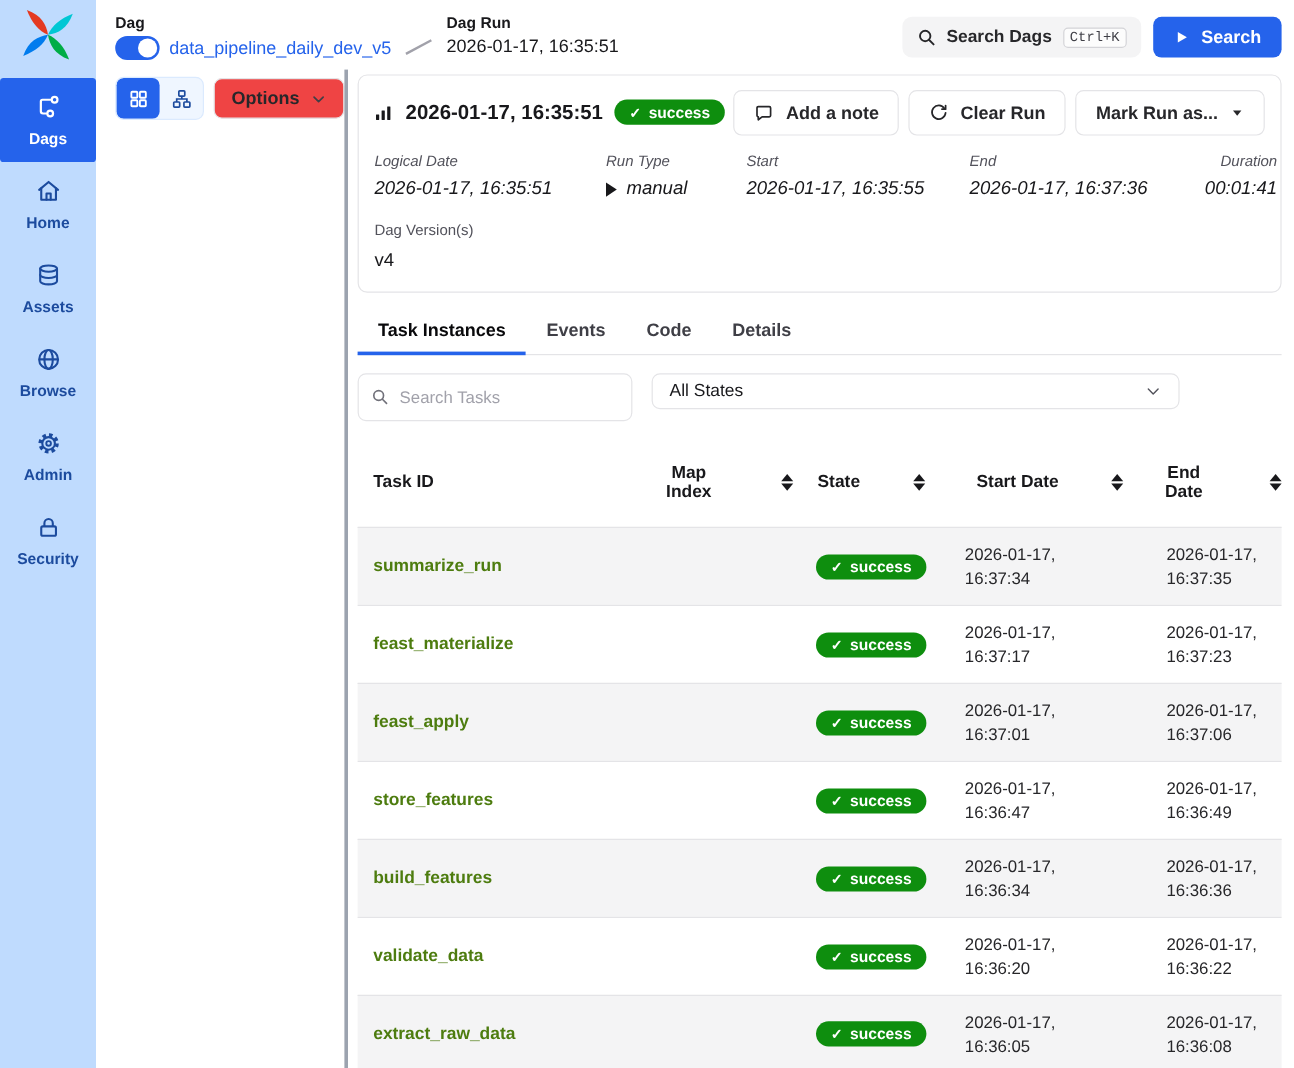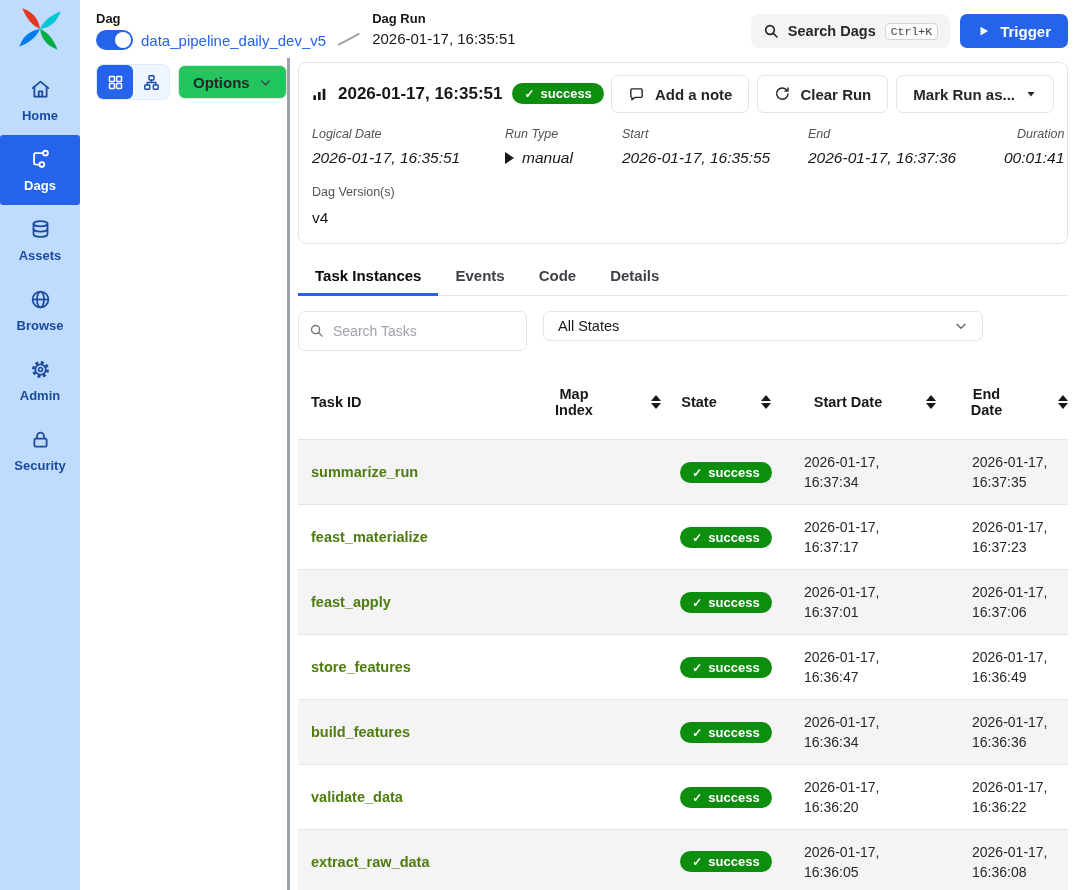--- a/index.html
+++ b/index.html
@@ -50,21 +50,21 @@
   }
 
   
   .content-row { flex:1; display:flex; min-height:0; }
   .grid-panel { width:207px; min-width:207px; padding:6px 0 0 16px; }
   .panel-toolbar { display:flex; gap:8px; align-items:center; }
   .seg-group { display:flex; border:1px solid #dbeafe; border-radius:7px; overflow:hidden; background:#eff6ff; }
   .seg-btn { width:36px; height:34px; display:flex; align-items:center; justify-content:center; cursor:pointer; color:#1c4b9e; }
   .seg-btn.selected { background:#2563eb; color:#fff; border-radius:6px; }
   .options-btn {
-    display:flex; align-items:center; gap:9px; border:1px solid #e4e4e7; background:#22c55e; border-radius:7px;
+    display:flex; align-items:center; gap:9px; border:1px solid #e4e4e7; background:#ef4444; border-radius:7px;
     height:34px; padding:0 14px; font-size:15px; font-weight:700; color:#27272a; cursor:pointer; font-family:inherit;
   }
   .v-divider { width:3px; background:#9ca3af; }
 
   .main { flex:1; padding:4px 10px 0 8px; min-width:0; overflow:hidden; }
 
   
   .run-card { border:1px solid #e4e4e7; border-radius:8px; padding:12px 13px 16px; }
   .run-head { display:flex; align-items:flex-start; }
   .run-title-group { display:flex; align-items:center; gap:10px; padding-top:8px; }
@@ -140,42 +140,42 @@
     <svg width="44" height="44" viewBox="0 0 100 100">
       <g>
         <path d="M50 50 C47 31 38 13 10 3 C19 27 33 43 50 50 Z" fill="#e43921"></path>
         <path d="M50 50 C69 47 87 38 97 10 C73 19 57 33 50 50 Z" fill="#00c7d4" transform="rotate(0 50 50)"></path>
         <path d="M50 50 C53 69 62 87 90 97 C81 73 67 57 50 50 Z" fill="#00ad46"></path>
         <path d="M50 50 C31 53 13 62 3 90 C27 81 43 67 50 50 Z" fill="#017cee"></path>
       </g>
     </svg>
   </div>
 
+  <div class="nav-item active">
+    <span class="nicon">
+      <svg width="22" height="22" viewBox="0 0 24 24" fill="none" stroke="currentColor" stroke-width="2" stroke-linecap="round" stroke-linejoin="round">
+          <path d="M14.5 4.5H7a1.5 1.5 0 0 0-1.5 1.5v9a2 2 0 0 0 2 2h3"></path>
+          <circle cx="18" cy="4.5" r="2.6"></circle>
+          <circle cx="14" cy="17" r="2.6"></circle>
+        </svg>
+    </span>
+    <span>Dags</span>
+  </div>
+
   <div class="nav-item">
     <span class="nicon">
       <svg width="21" height="21" viewBox="0 0 24 24" fill="none" stroke="currentColor" stroke-width="2" stroke-linecap="round" stroke-linejoin="round">
           <path d="M3 10.5 12 3l9 7.5"></path>
           <path d="M5 9v11h14V9"></path>
           <path d="M10 20v-6h4v6"></path>
         </svg>
     </span>
     <span>Home</span>
   </div>
 
-  <div class="nav-item active">
-    <span class="nicon">
-      <svg width="22" height="22" viewBox="0 0 24 24" fill="none" stroke="currentColor" stroke-width="2" stroke-linecap="round" stroke-linejoin="round">
-          <path d="M14.5 4.5H7a1.5 1.5 0 0 0-1.5 1.5v9a2 2 0 0 0 2 2h3"></path>
-          <circle cx="18" cy="4.5" r="2.6"></circle>
-          <circle cx="14" cy="17" r="2.6"></circle>
-        </svg>
-    </span>
-    <span>Dags</span>
-  </div>
-
   <div class="nav-item">
     <span class="nicon">
       <svg width="21" height="21" viewBox="0 0 24 24" fill="none" stroke="currentColor" stroke-width="2" stroke-linecap="round">
           <ellipse cx="12" cy="5.5" rx="8" ry="3"></ellipse>
           <path d="M4 5.5v6c0 1.66 3.58 3 8 3s8-1.34 8-3v-6"></path>
           <path d="M4 11.5v6c0 1.66 3.58 3 8 3s8-1.34 8-3v-6"></path>
         </svg>
     </span>
     <span>Assets</span>
   </div>
@@ -240,21 +240,21 @@
       </span>
       <span class="sd-label">Search Dags</span>
       <span class="kbd">Ctrl+K</span>
     </div>
     <button class="trigger-btn">
       <span>
         <svg width="14" height="14" viewBox="0 0 24 24" fill="#ffffff">
             <path d="M6 4.5 19 12 6 19.5Z"></path>
           </svg>
       </span>
-      <span>Trigger</span>
+      <span>Search</span>
     </button>
   </header>
 
   <div class="content-row">
 
     <div class="grid-panel">
       <div class="panel-toolbar">
         <div class="seg-group">
           <span class="seg-btn selected">
             <span>

